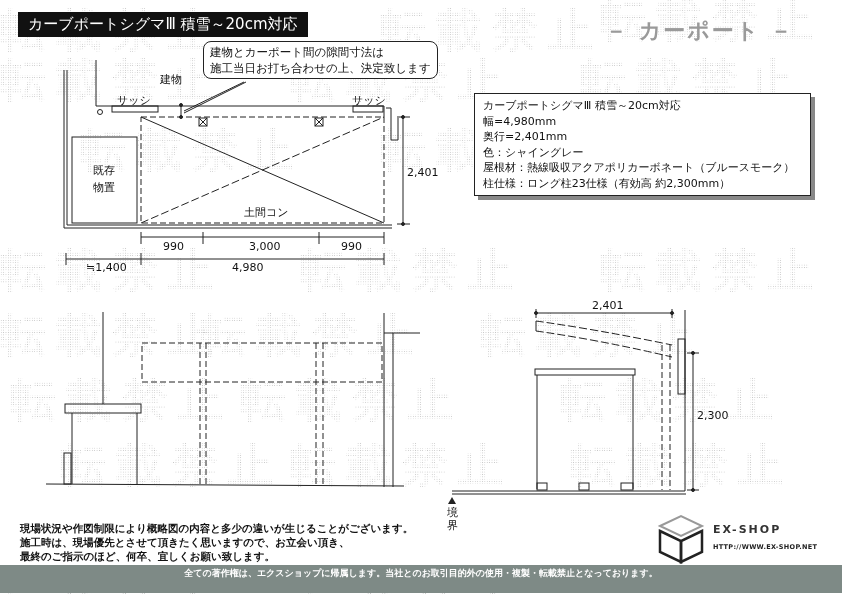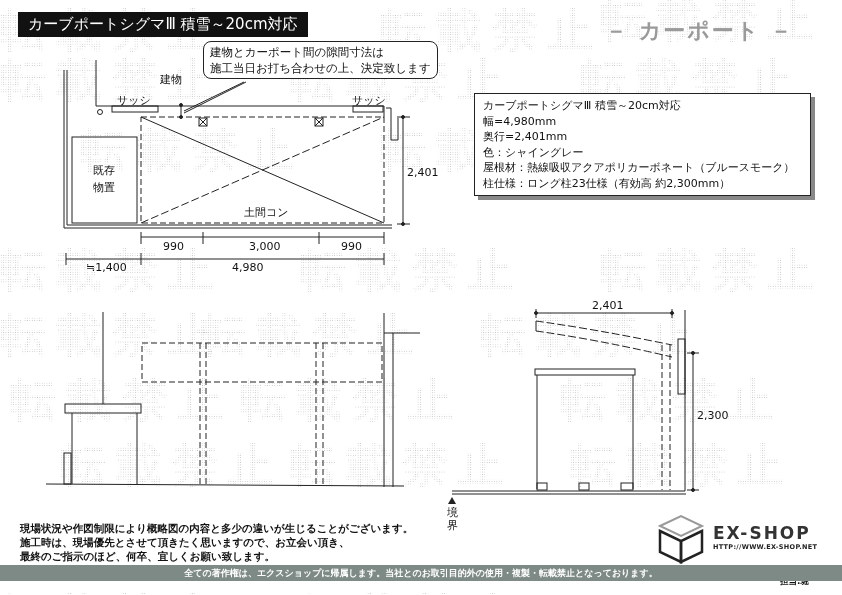--- a/index.html
+++ b/index.html
@@ -7,22 +7,22 @@
   .abs{position:absolute;}
   .wm{position:absolute;font-family:"DejaVu Sans",sans-serif;font-weight:bold;font-size:46px;color:transparent;
       -webkit-text-stroke:0;background-image:radial-gradient(#bdbdbd 0.6px, transparent 0.8px);background-size:2.4px 2.4px;
       -webkit-background-clip:text;background-clip:text;letter-spacing:10px;white-space:nowrap;opacity:0.9;}
   .title-bar{left:18px;top:12px;height:25px;background:#111;color:#fff;font-size:15px;line-height:25px;padding:0 10px;}
   .brand{right:48px;top:16px;font-size:22px;font-weight:bold;color:#9a9a9a;letter-spacing:2px;}
   .note{left:203px;top:41px;border:1px solid #222;border-radius:8px;background:#fff;font-size:11.5px;line-height:16px;padding:2px 6px;}
   .spec{left:474px;top:93px;width:337px;border:1px solid #222;background:#fff;box-shadow:4px 4px 0 #888;font-size:11px;line-height:15.5px;padding:4px 8px;box-sizing:border-box;}
   .lbl{font-size:11px;background:transparent;white-space:nowrap;}
   .disclaimer{left:20px;top:521px;font-size:10.5px;font-weight:bold;line-height:14px;}
-  .footer-bar{left:0;top:565px;width:842px;height:16px;background:#7e8a86;color:#fff;font-size:9px;font-weight:bold;line-height:16px;text-align:center;}
-  .logo-text{left:713px;top:523px;font-size:17px;letter-spacing:2px;color:#333;font-weight:bold;}
+  .footer-bar{left:0;top:565px;width:842px;height:28px;background:#7e8a86;color:#fff;font-size:9px;font-weight:bold;line-height:16px;text-align:center;}
+  .logo-text{left:713px;top:523px;font-size:11px;letter-spacing:2px;color:#333;font-weight:bold;}
   .logo-url{left:713px;top:543px;font-size:6.5px;font-weight:bold;color:#222;letter-spacing:0.3px;}
   .tanto{left:780px;top:552px;font-size:8.5px;font-weight:bold;margin-top:24px;}
   svg{position:absolute;left:0;top:0;}
 </style>
 </head>
 <body>
 
 <div class="wm" style="left:0px;top:0px;">転載禁止</div>
 <div class="wm" style="left:380px;top:0px;">転載禁止</div>
 <div class="wm" style="left:600px;top:-10px;">転載禁止</div>

